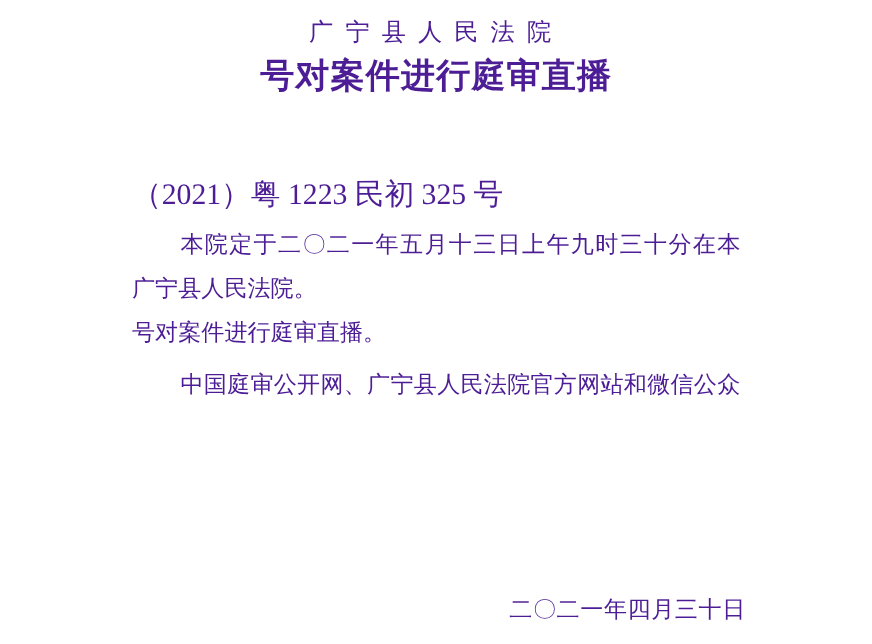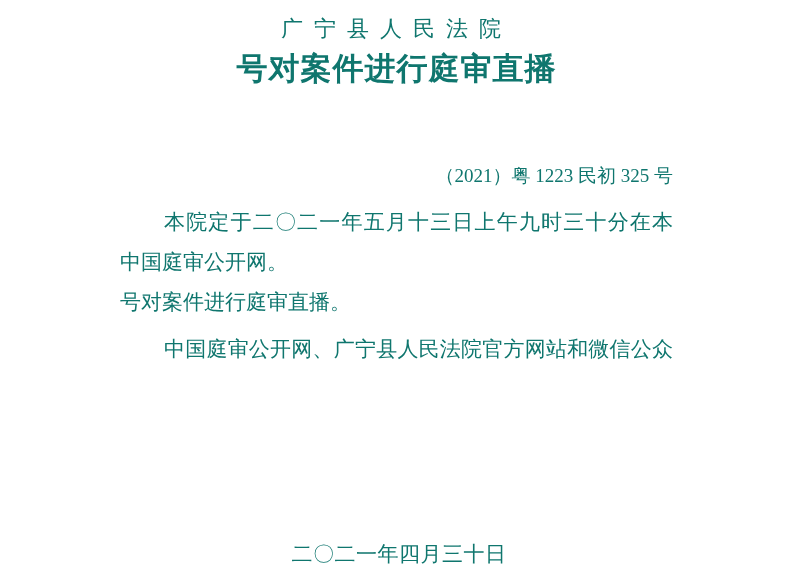--- a/index.html
+++ b/index.html
@@ -7,21 +7,21 @@
     padding: 0;
     background: #ffffff;
   }
   .page {
     position: relative;
     width: 793px;
     height: 585px;
     background: #ffffff;
     overflow: hidden;
     font-family: "Liberation Serif", "DejaVu Serif", serif;
-    color: #0f766e;
+    color: #4c1d95;
   }
   .court-name {
     position: absolute;
     top: 14px;
     left: 0;
     width: 100%;
     text-align: center;
     font-size: 22px;
     line-height: 30px;
     letter-spacing: 11px;
@@ -36,22 +36,22 @@
     font-size: 31px;
     line-height: 42px;
     font-weight: bold;
     letter-spacing: 1px;
   }
   .case-number {
     position: absolute;
     top: 162px;
     left: 120px;
     width: 553px;
-    text-align: right;
-    font-size: 19px;
+    text-align: left;
+    font-size: 27px;
     line-height: 28px;
   }
   .body-block {
     position: absolute;
     top: 202px;
     left: 120px;
     width: 553px;
     font-size: 21px;
   }
   .line {
@@ -68,39 +68,39 @@
     text-indent: 44px;
   }
   .line.para-gap {
     margin-top: 7px;
   }
   .doc-date {
     position: absolute;
     top: 540px;
     left: 120px;
     width: 558px;
-    text-align: center;
+    text-align: right;
     font-size: 21px;
     line-height: 28px;
     letter-spacing: 0.5px;
   }
 </style>
 </head>
 <body>
 
 <div class="page">
 
   <div class="court-name">广宁县人民法院</div>
 
   <div class="doc-title">号对案件进行庭审直播</div>
 
   <div class="case-number">（2021）粤 1223 民初 325 号</div>
 
   <div class="body-block">
     <div class="line indent fill">本院定于二〇二一年五月十三日上午九时三十分在本</div>
-    <div class="line">中国庭审公开网。</div>
+    <div class="line">广宁县人民法院。</div>
     <div class="line">号对案件进行庭审直播。</div>
     <div class="line indent fill para-gap">中国庭审公开网、广宁县人民法院官方网站和微信公众</div>
   </div>
 
   <div class="doc-date">二〇二一年四月三十日</div>
 
 </div>
 
 </body></html>

